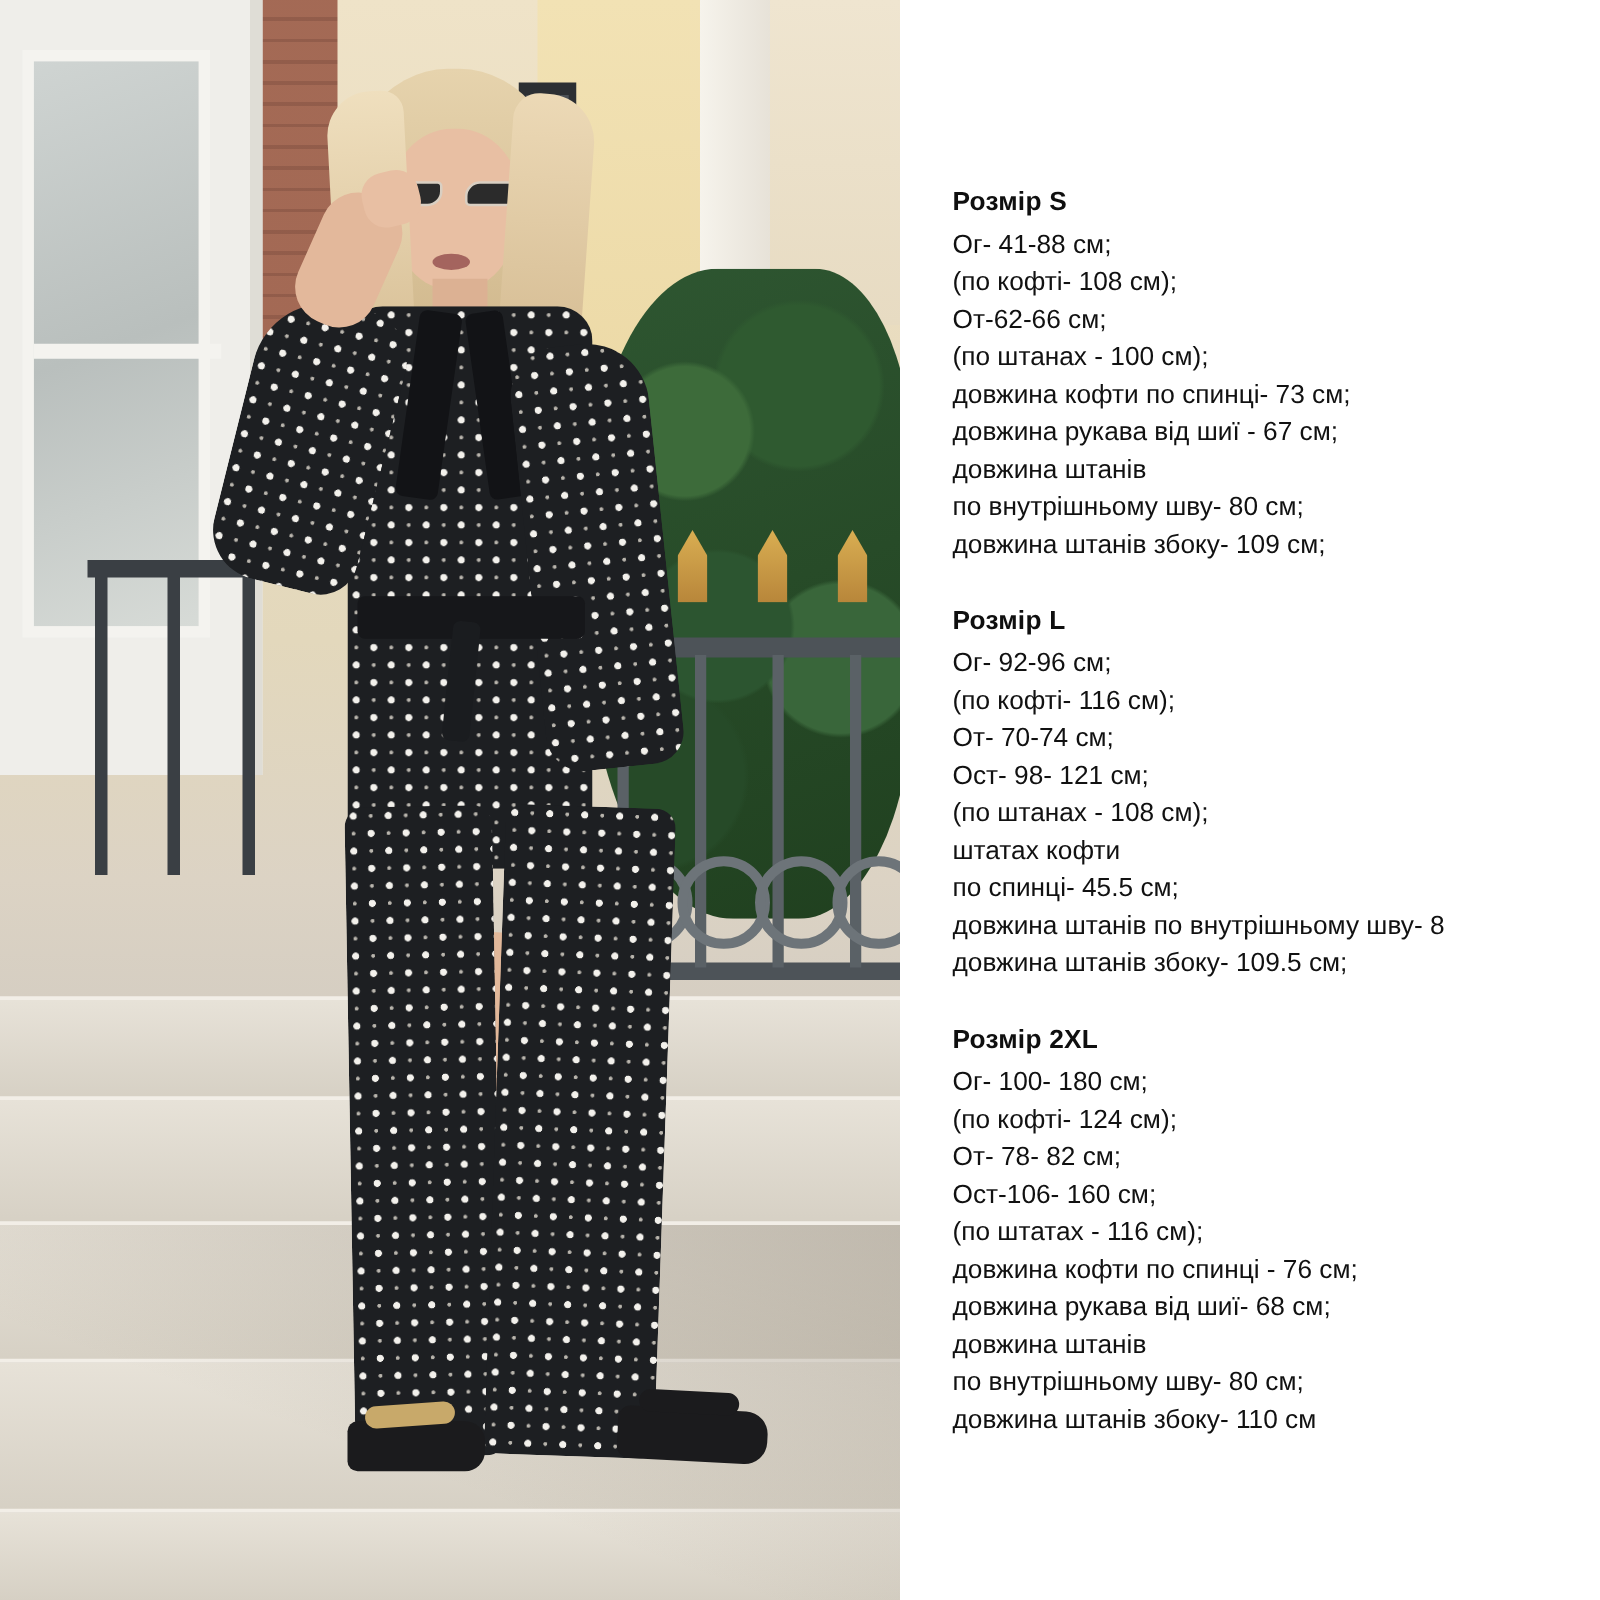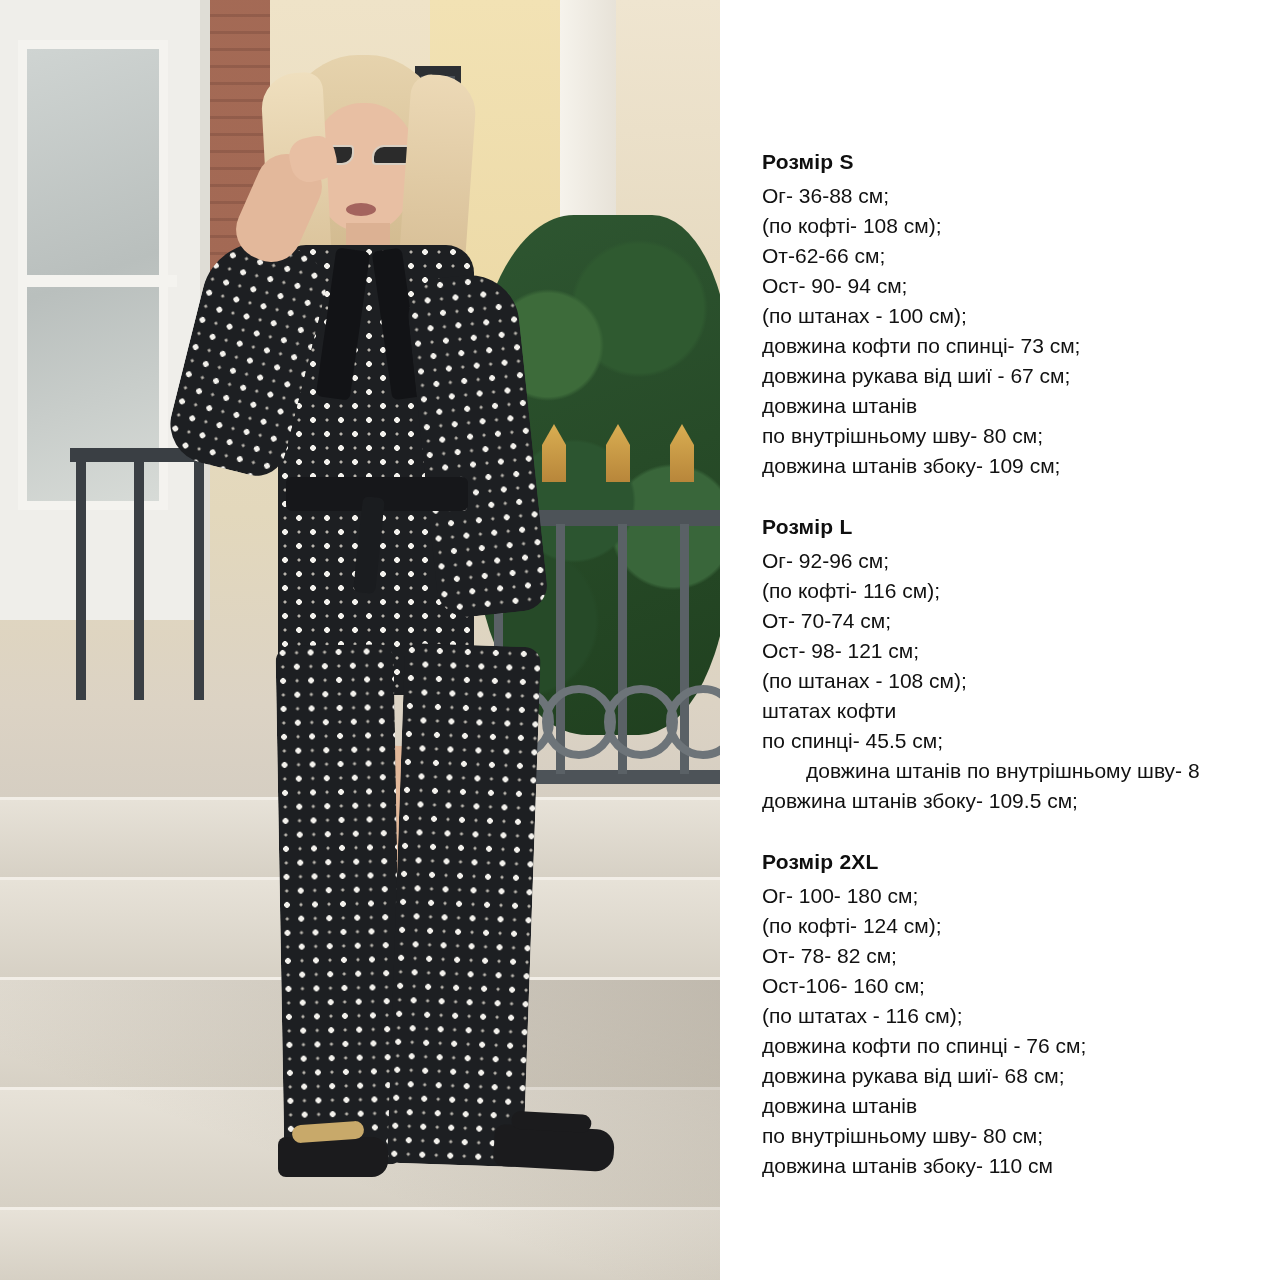--- a/index.html
+++ b/index.html
@@ -288,21 +288,21 @@
     color: #0f0f0f;
     margin: 0 0 7px 0;
     letter-spacing: .2px;
   }
   .size-line {
     font-size: 21px;
     line-height: 30px;
     color: #111111;
     white-space: nowrap;
   }
-  .size-line.clip { overflow: hidden; max-width: 488px; margin-left: 44px; }
+  .size-line.clip { overflow: hidden; max-width: 488px; }
 </style>
 </head>
 <body>
 
 <div class="page">
 
   <div class="photo-panel">
     <div class="photo">
       <div class="bg-sky"></div>
       <div class="wall-yellow"></div>
@@ -382,24 +382,23 @@
         <div class="sandal-r"></div>
       </div>
     </div>
   </div>
 
   <div class="text-panel">
     <div class="text-inner">
 
       <div class="size-block">
         <div class="size-title">Розмір S</div>
-        <div class="size-line">Ог- 36-88 см;</div>
+        <div class="size-line">Ог- 41-88 см;</div>
         <div class="size-line">(по кофті- 108 см);</div>
         <div class="size-line">От-62-66 см;</div>
-        <div class="size-line">Ост- 90- 94 см;</div>
         <div class="size-line">(по штанах - 100 см);</div>
         <div class="size-line">довжина кофти по спинці- 73 см;</div>
         <div class="size-line">довжина рукава від шиї - 67 см;</div>
         <div class="size-line">довжина штанів</div>
         <div class="size-line">по внутрішньому шву- 80 см;</div>
         <div class="size-line">довжина штанів збоку- 109 см;</div>
       </div>
 
       <div class="size-block">
         <div class="size-title">Розмір L</div>

